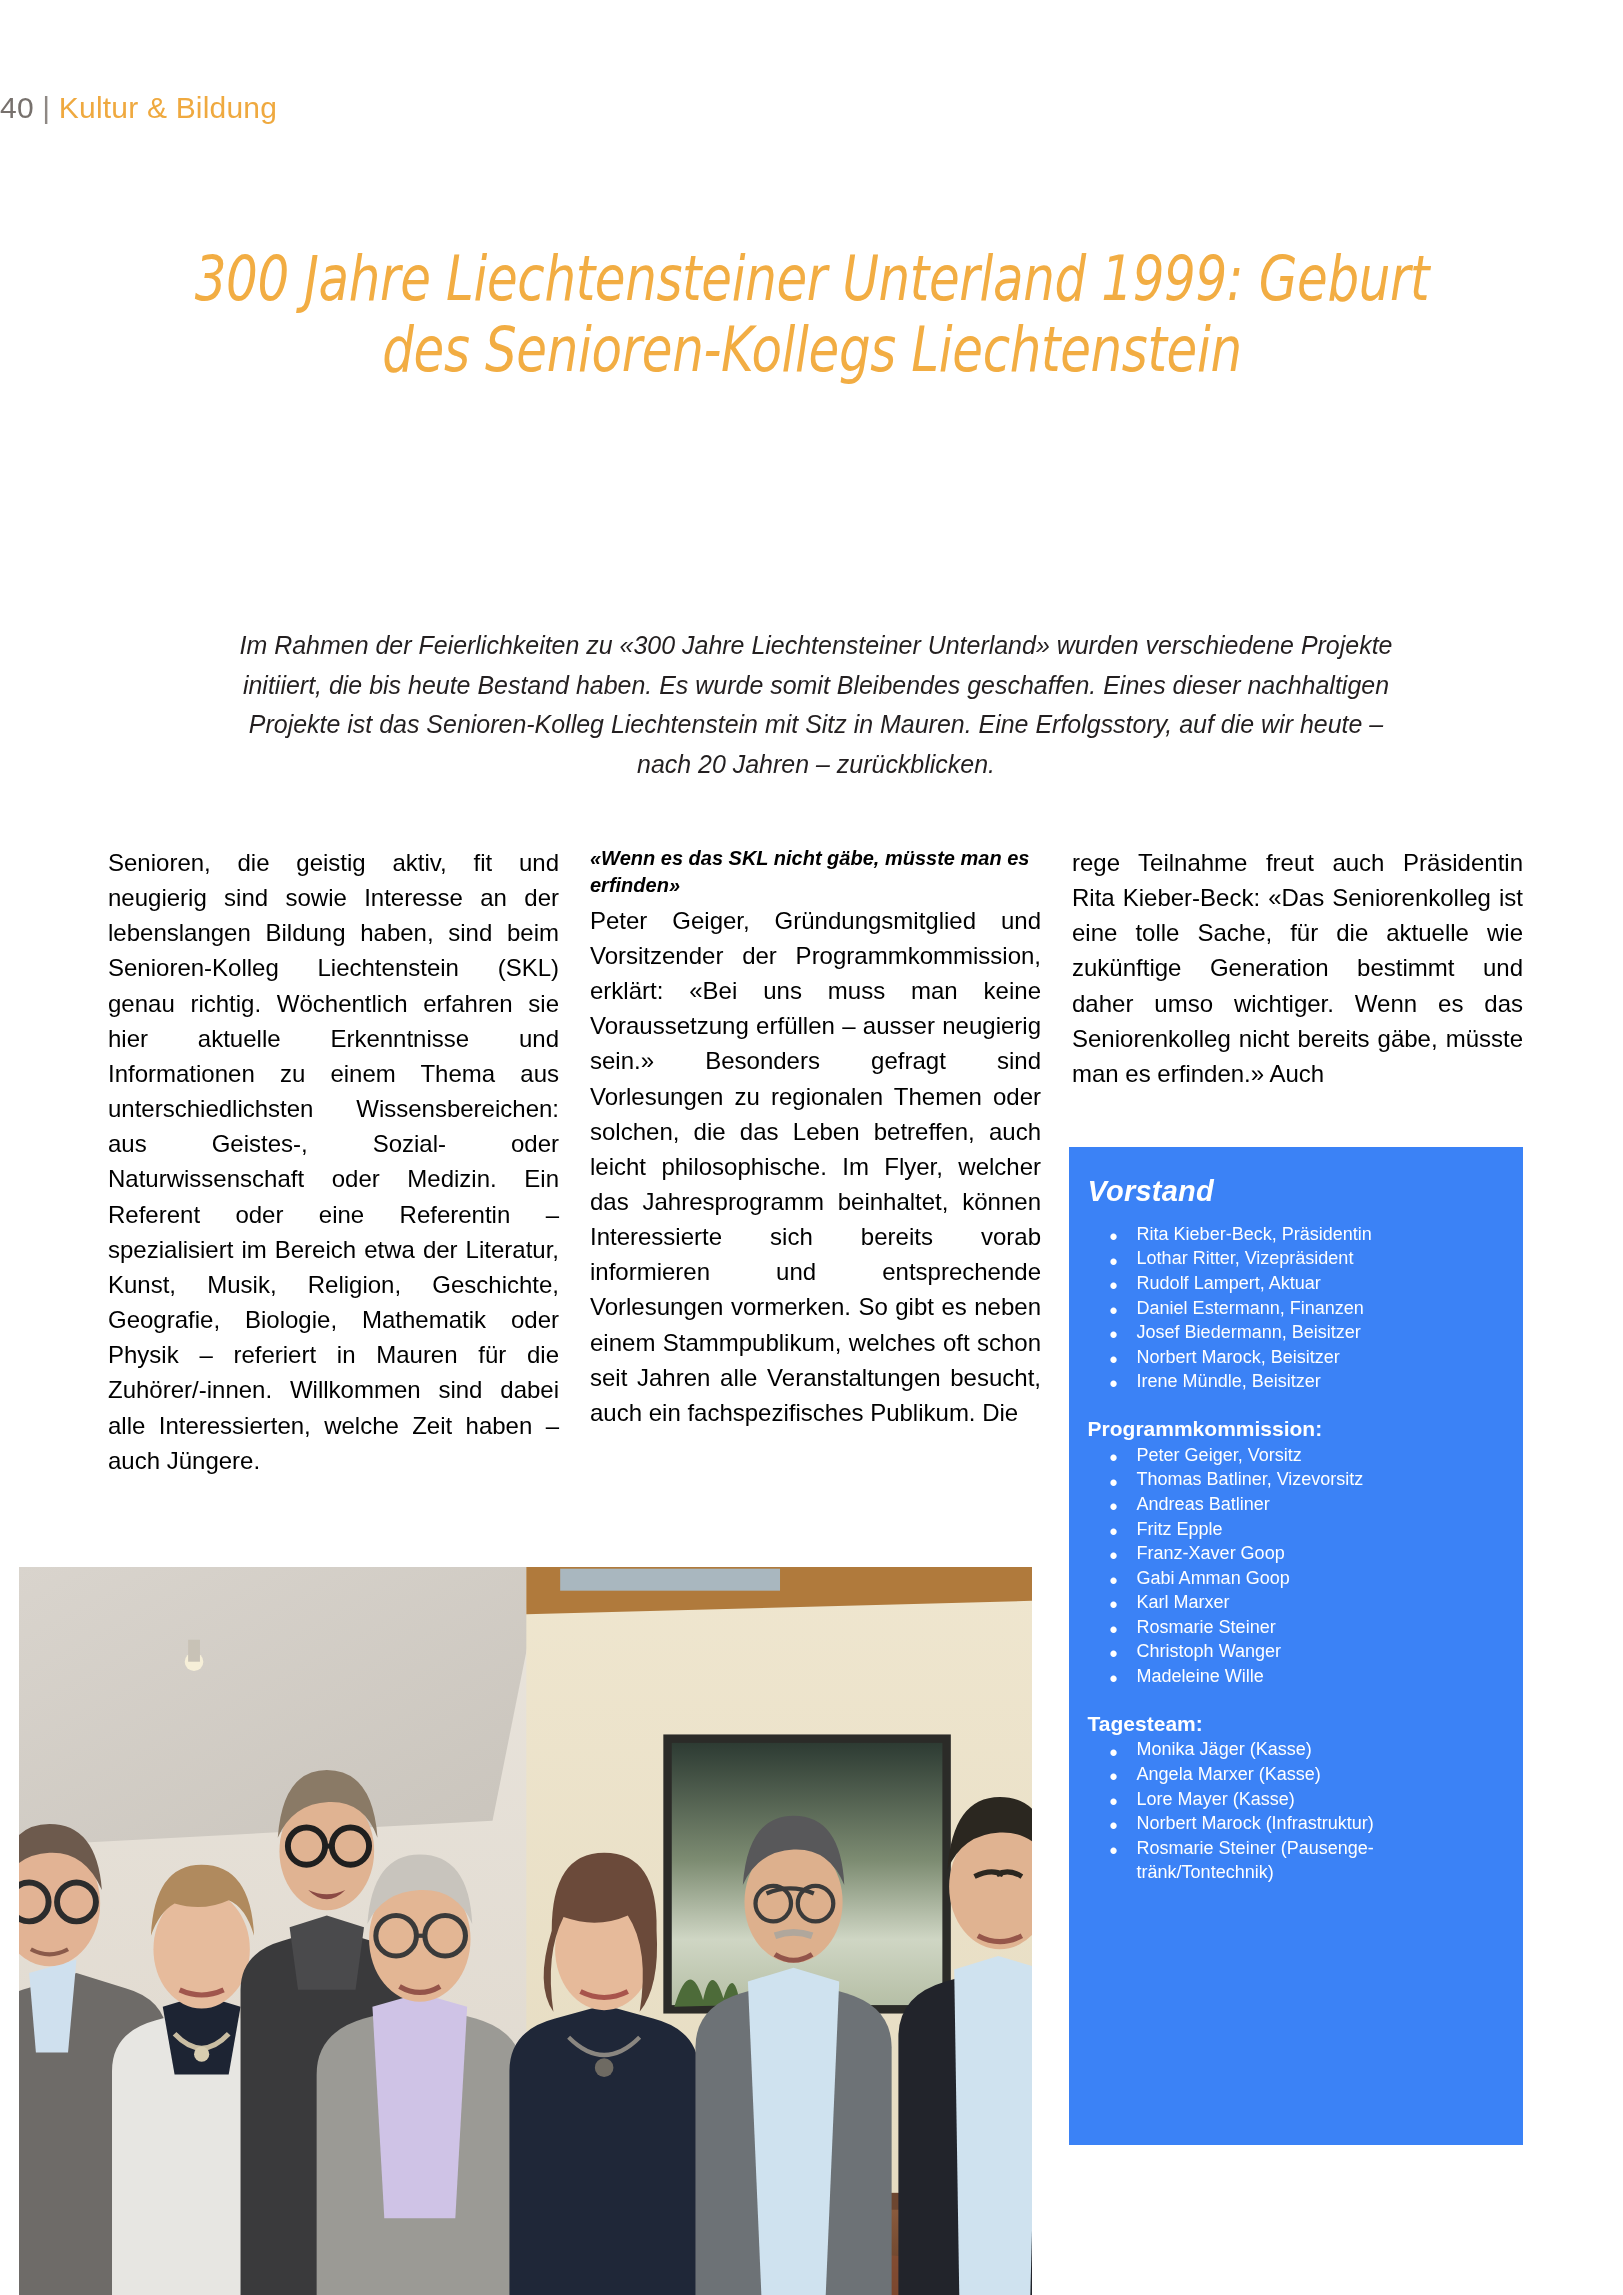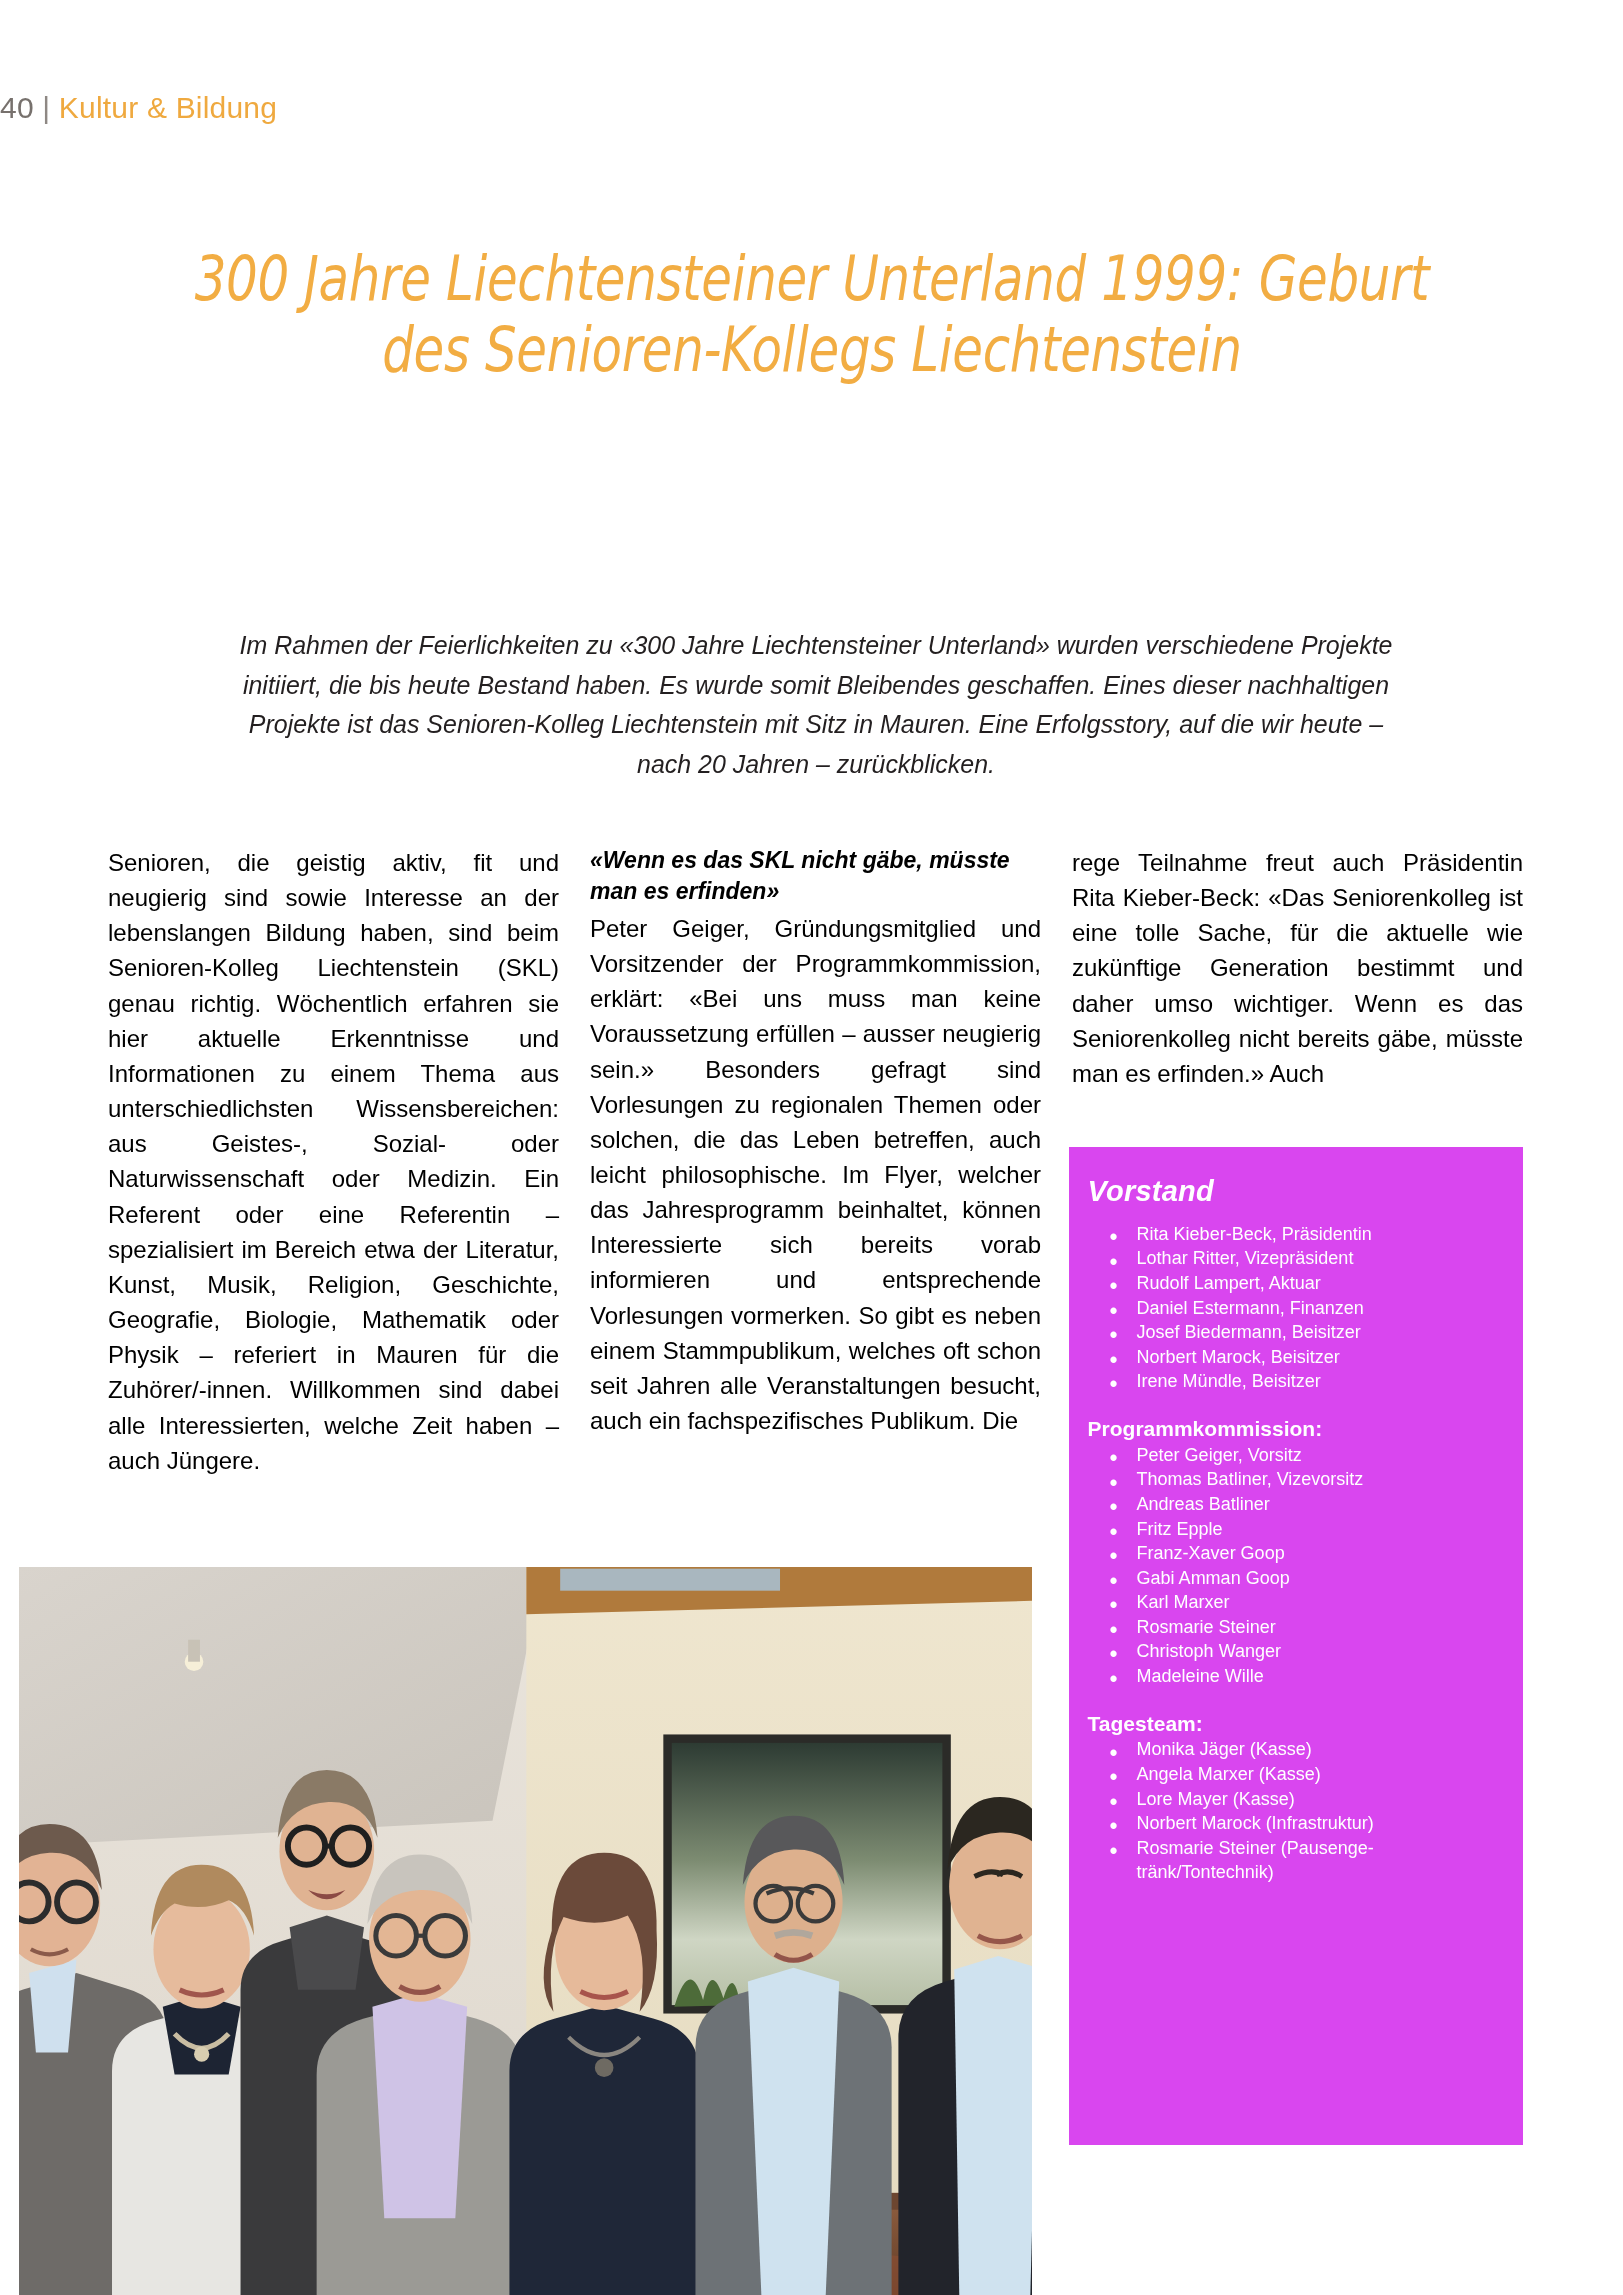--- a/index.html
+++ b/index.html
@@ -66,32 +66,32 @@
     hyphens: manual;
   }
   .col-1 { left: 108px;  width: 451px; }
   .col-2 { left: 590px;  width: 451px; }
   .col-3 { left: 1072px; width: 451px; }
 
   .subhead {
     display: block;
     font-weight: bold;
     font-style: italic;
-    font-size: 23px;
+    font-size: 20px;
     line-height: 1.36;
     margin-bottom: 3.4px;
     text-align: left;
   }
 
   
   .sidebox {
     position: absolute;
     left: 1069px; top: 1147px;
     width: 454px; height: 998px;
-    background: #d946ef;
+    background: #3b82f6;
     color: #ffffff;
     padding: 29px 25px 17px 18.6px;
   }
   .sidebox h3 {
     font-size: 29px;
     font-style: italic;
     font-weight: bold;
     line-height: 1.1;
     margin-bottom: 15px;
     letter-spacing: 0.2px;

